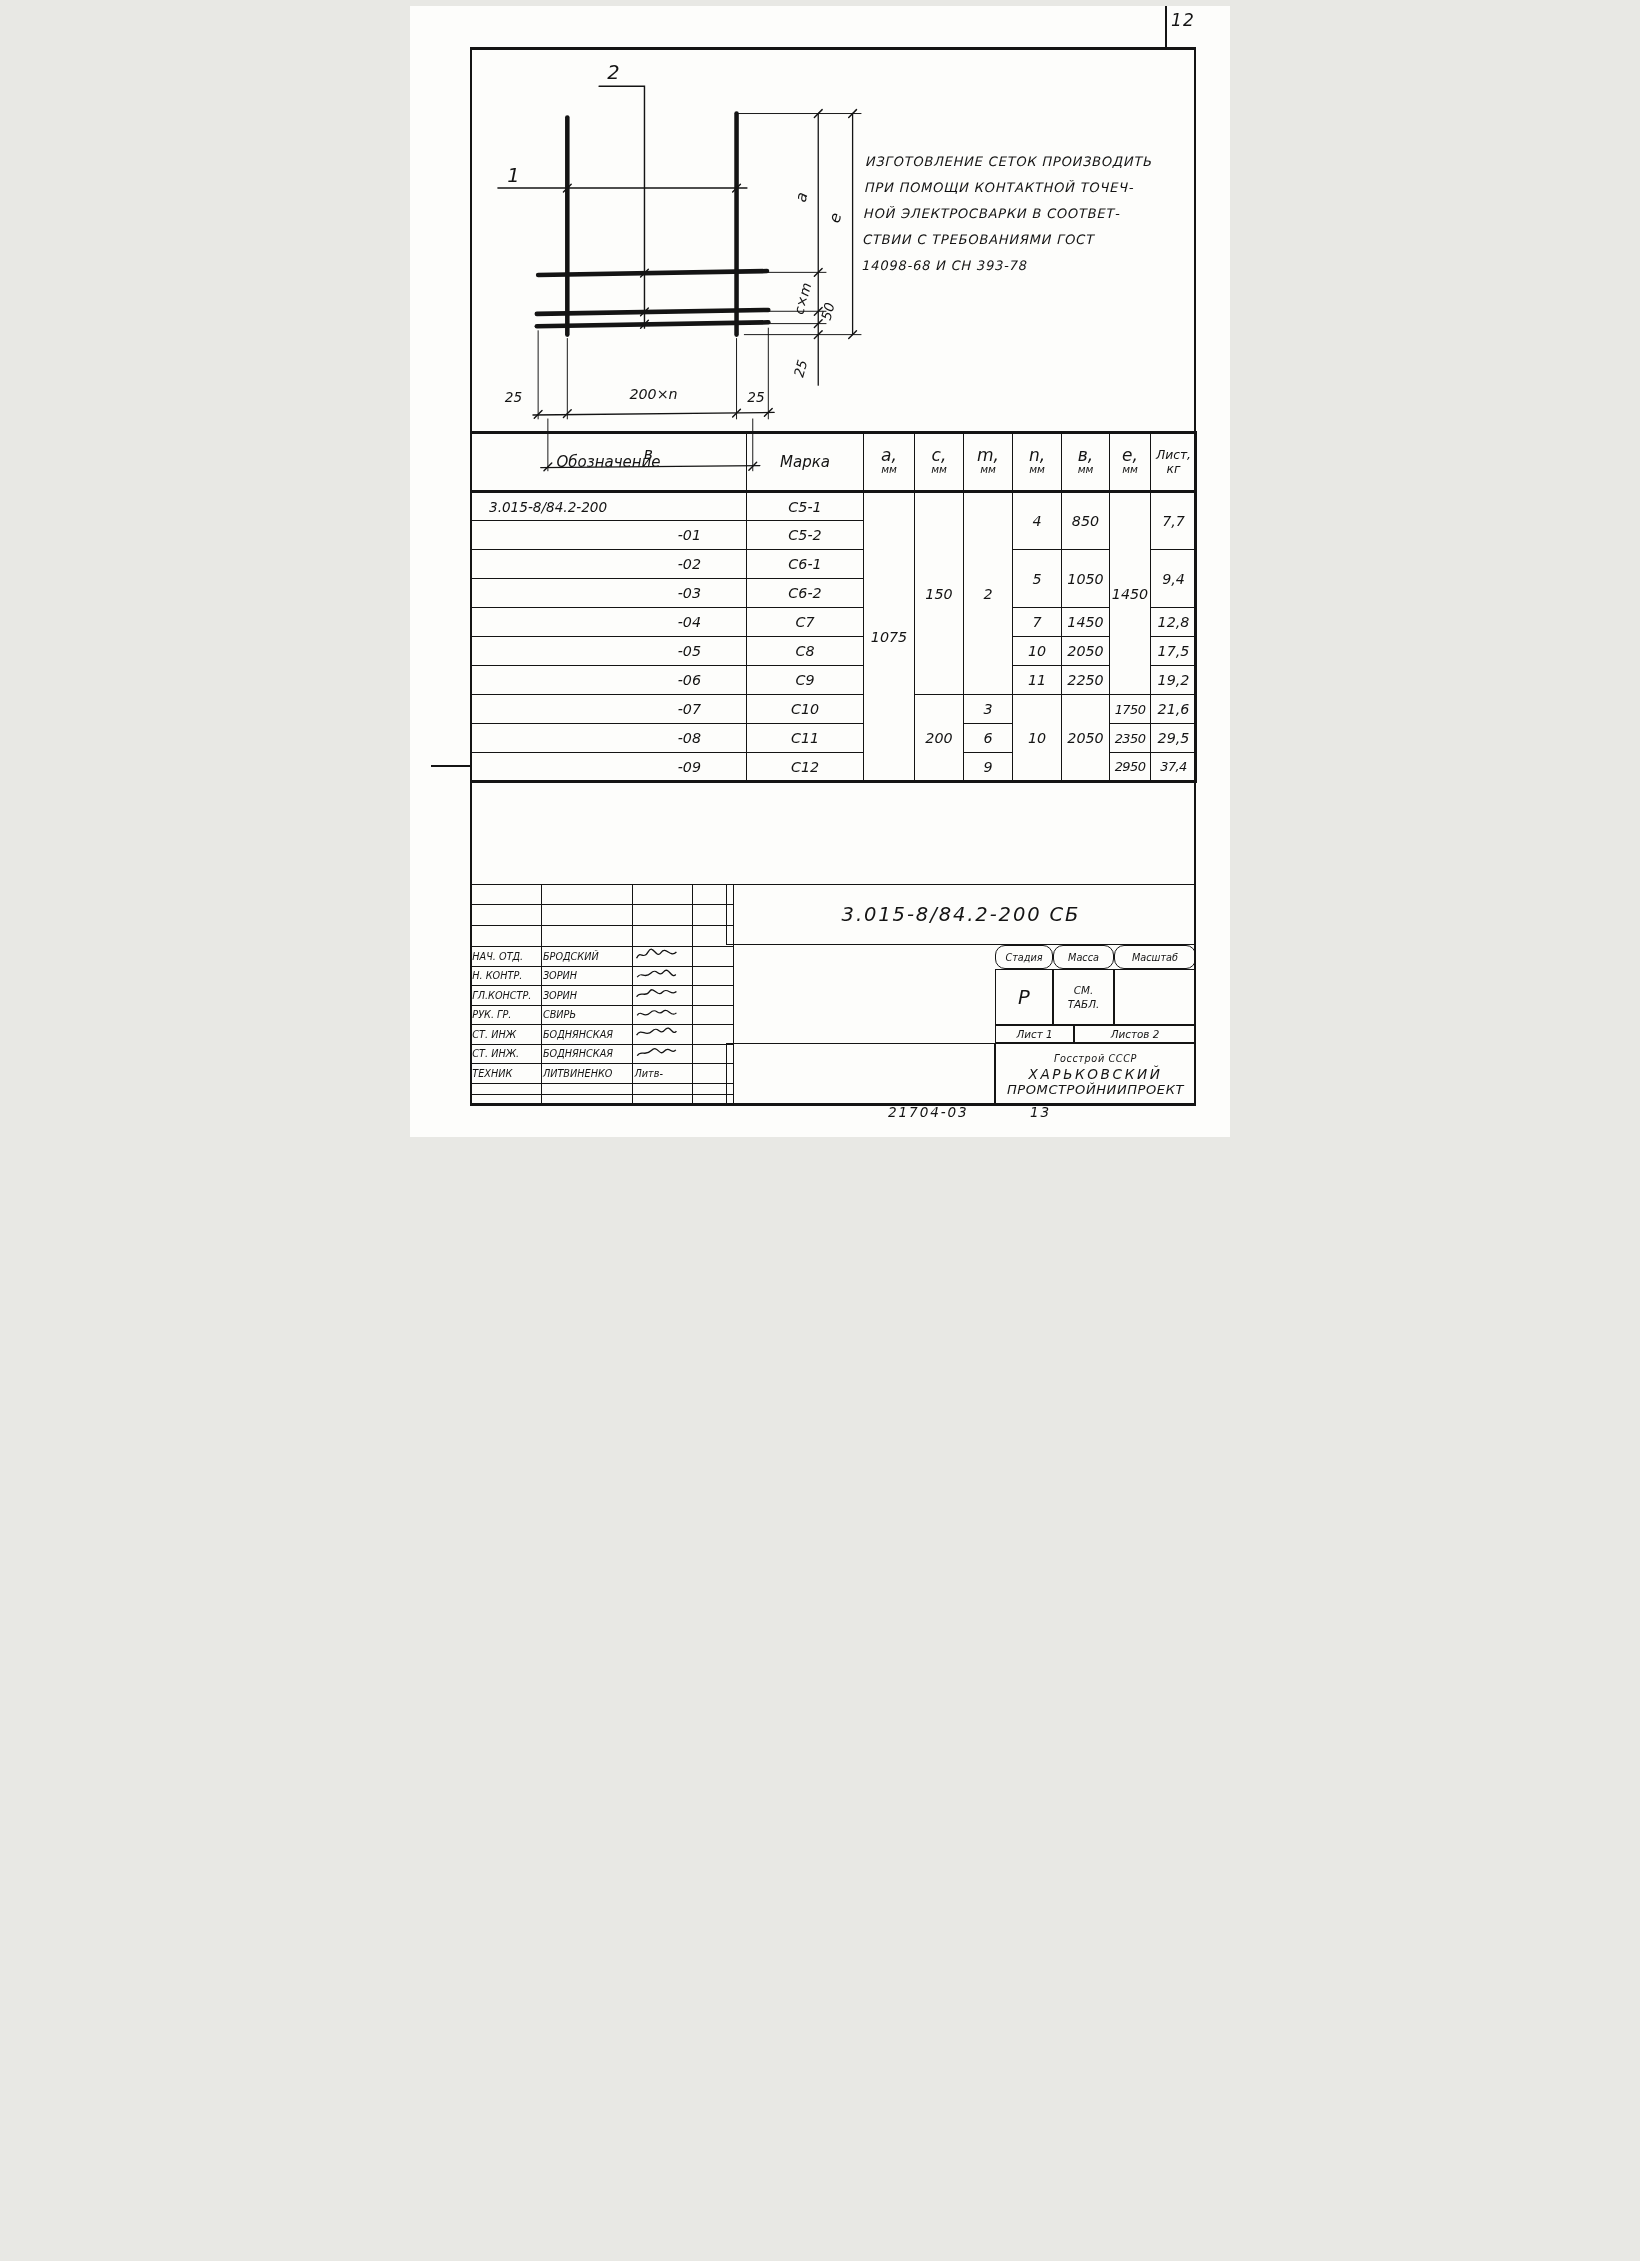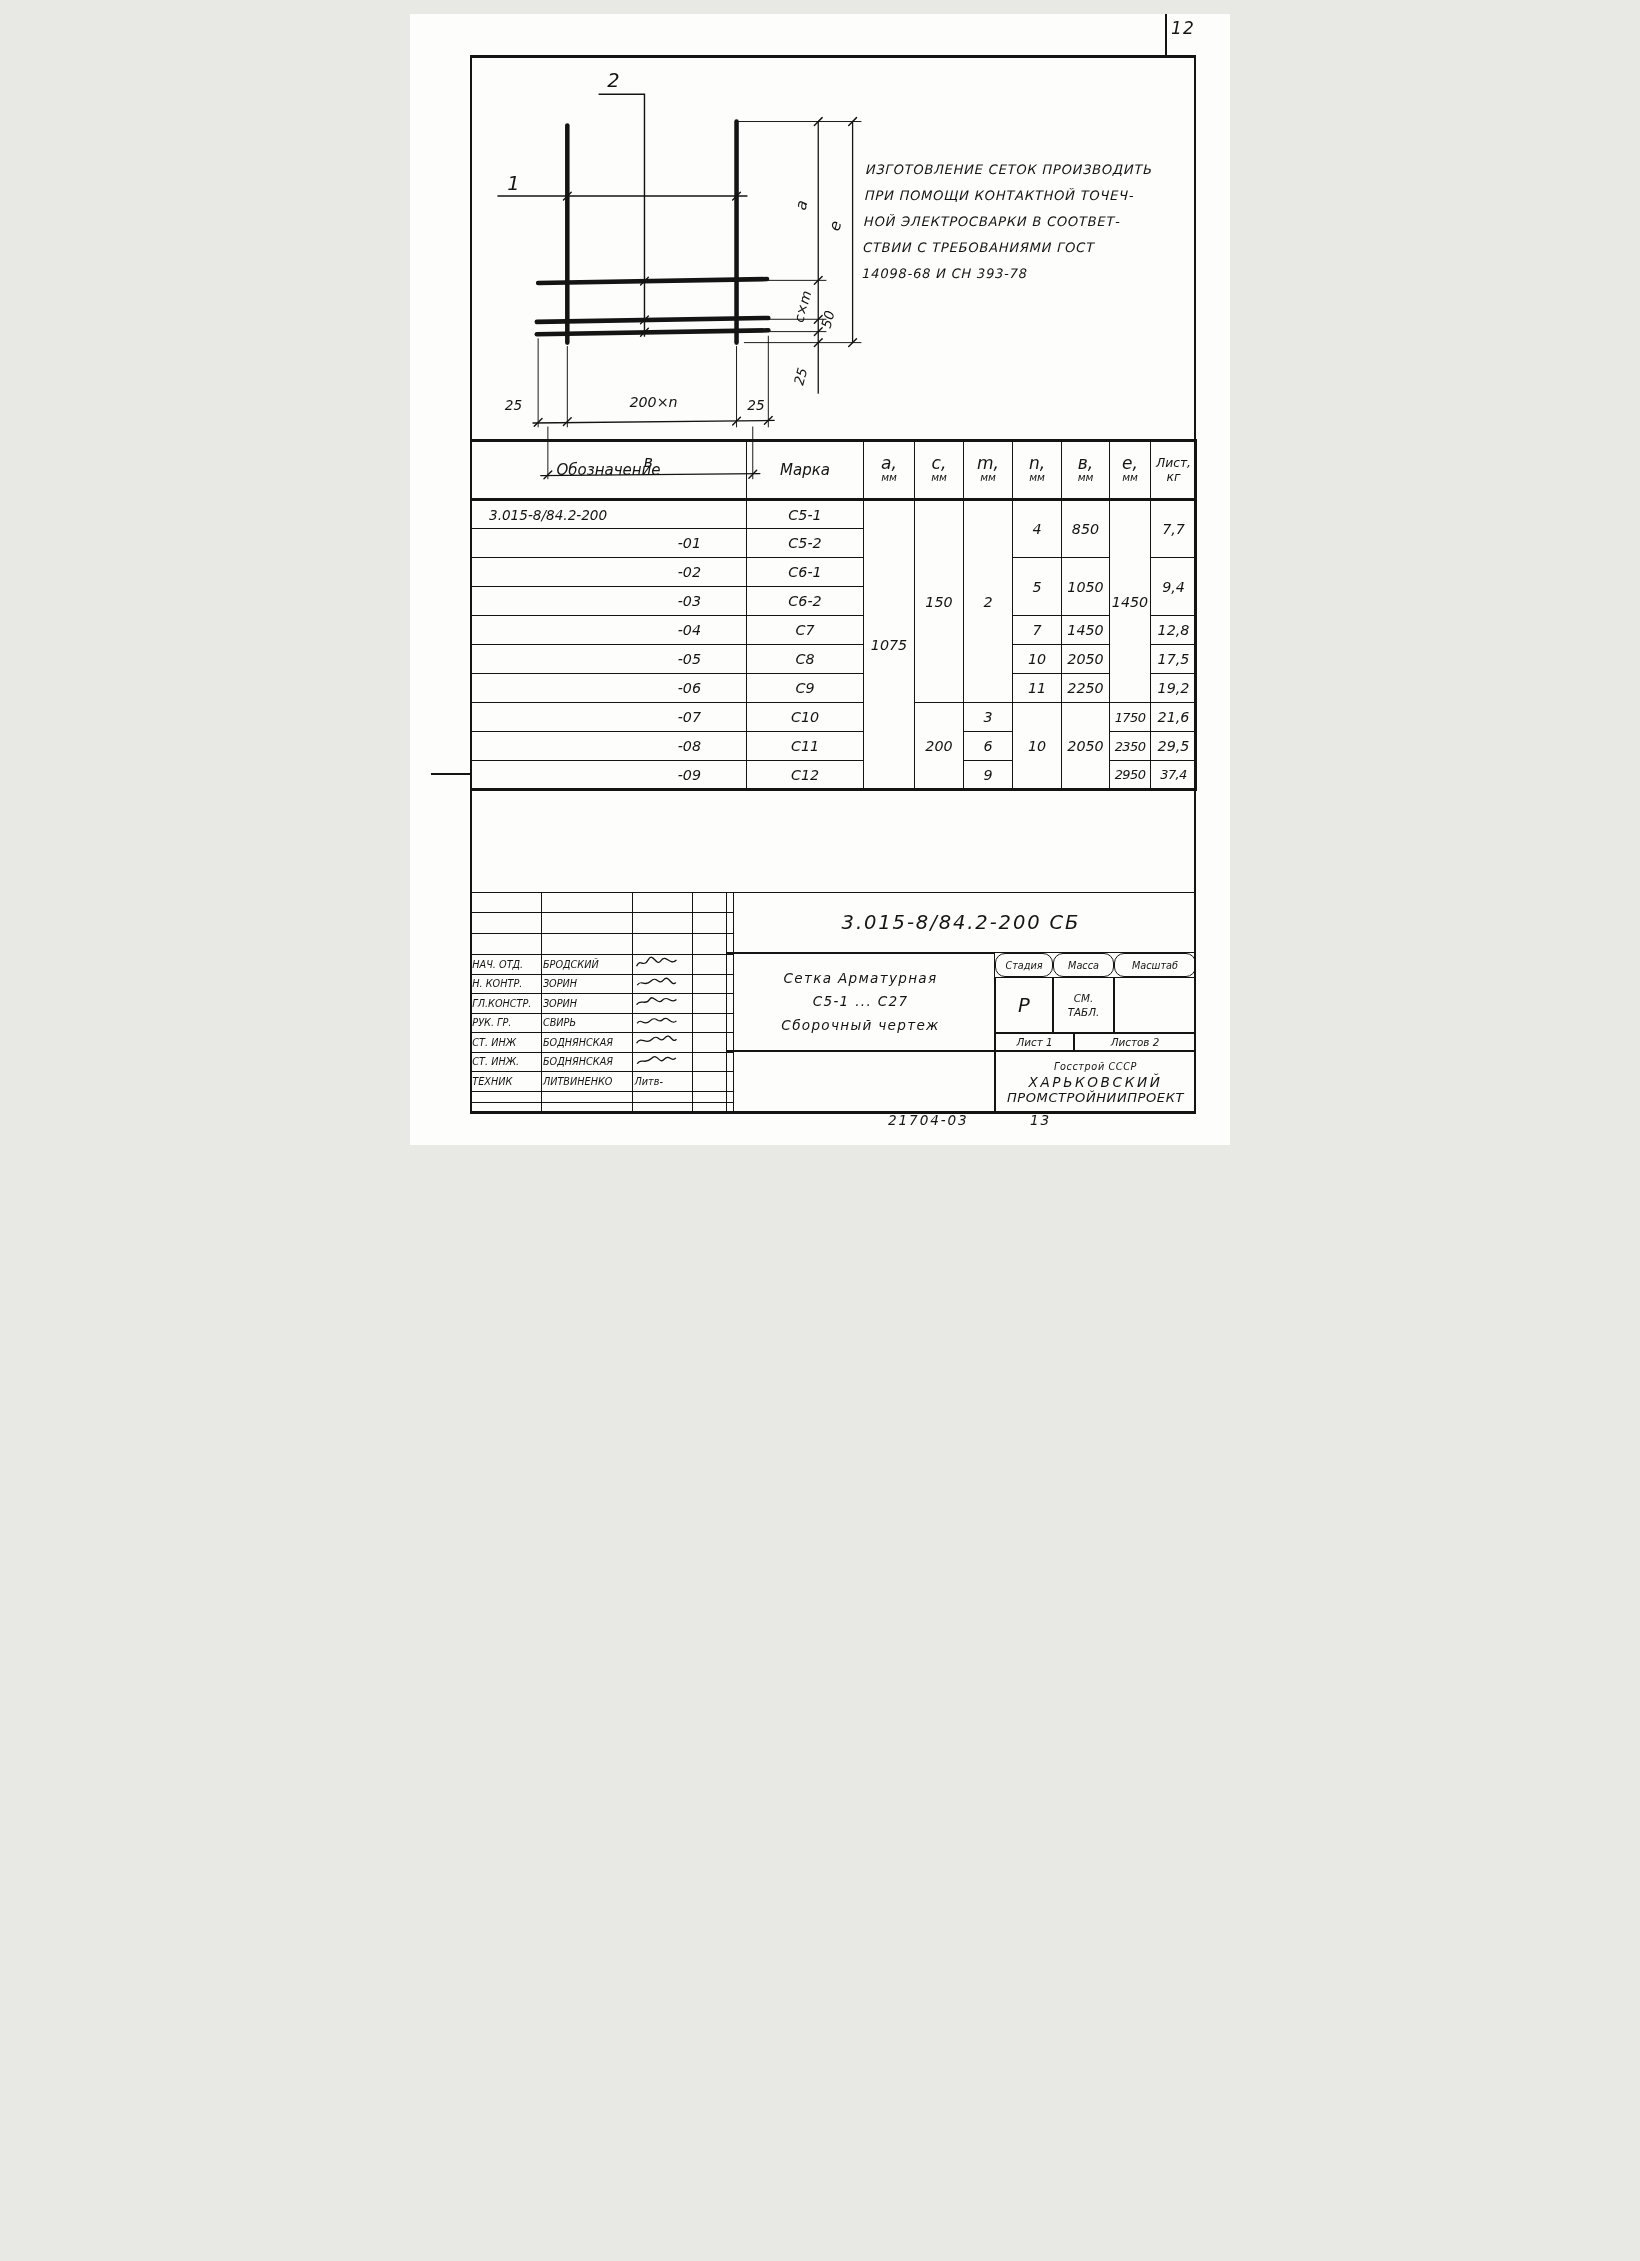--- a/index.html
+++ b/index.html
@@ -1,17 +1,17 @@
 <!DOCTYPE html>
 <html style="font-size:10.4px"><head>
 <meta charset="utf-8">
 <style>
   html,body{margin:0;padding:0;background:#e8e8e4;}
   .page{
-    position:relative;width:820px;height:1131px;margin:14px auto;
+    position:relative;width:820px;height:1131px;margin:6px auto;
     background:#fdfdfb;color:#141414;
     font-family:"DejaVu Sans",sans-serif;overflow:hidden;
   }
   
   .frame{
     position:absolute;left:60px;top:41px;width:726px;height:1059px;
     border-style:solid;border-color:#141414;
     border-width:3.9px 2.6px 3.2px 2.6px;box-sizing:border-box;
   }
   .pagenum{
@@ -371,27 +371,20 @@
             <td></td>
             <td></td>
             <td></td>
             <td></td>
           </tr>
     </tbody>
       </table>
 
     <div class="cell doc-number" style="left:256px;top:0;width:470px;height:61px;">3.015-8/84.2-200 СБ</div>
 
-    <div class="cell" style="left:256px;top:61px;width:269px;height:98px;">
-      <div class="title-main">
-        <div>Сетка  Арматурная</div>
-        <div>С5-1 ... С27</div>
-        <div>Сборочный  чертеж</div>
-      </div>
-    </div>
     <div class="cell" style="left:256px;top:159px;width:269px;height:63px;"></div>
 
     <div class="cell stamp-hdr" style="left:525px;top:61px;width:58px;height:24px;">Стадия</div>
     <div class="cell stamp-hdr" style="left:583px;top:61px;width:61px;height:24px;">Масса</div>
     <div class="cell stamp-hdr" style="left:644px;top:61px;width:82px;height:24px;">Масштаб</div>
     <div class="cell stage-val" style="left:525px;top:85px;width:58px;height:56px;">Р</div>
     <div class="cell mass-val" style="left:583px;top:85px;width:61px;height:56px;">
       <div>
         <div>СМ.</div>
         <div>ТАБЛ.</div>

